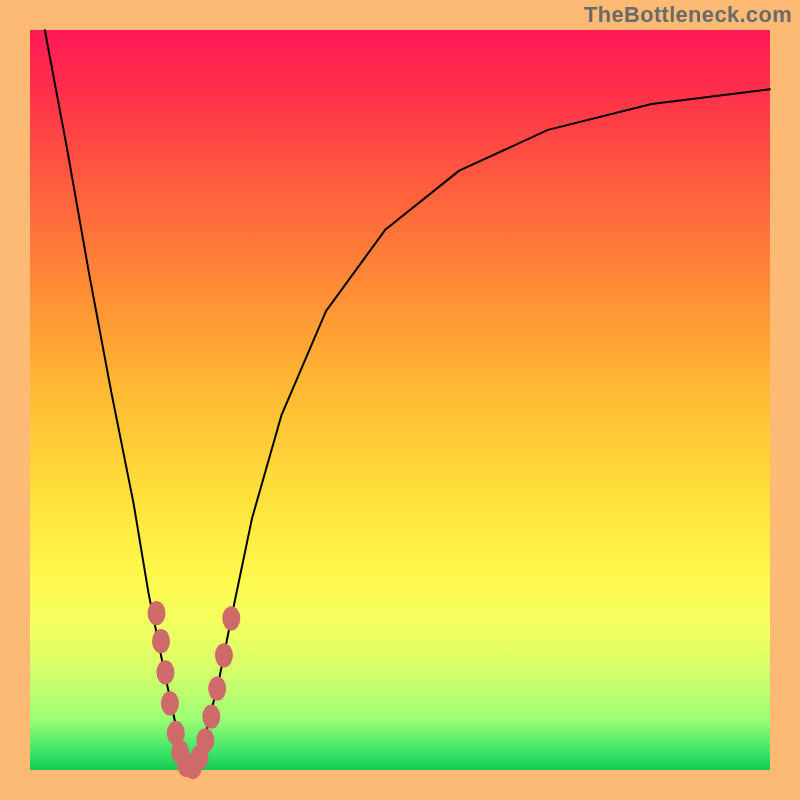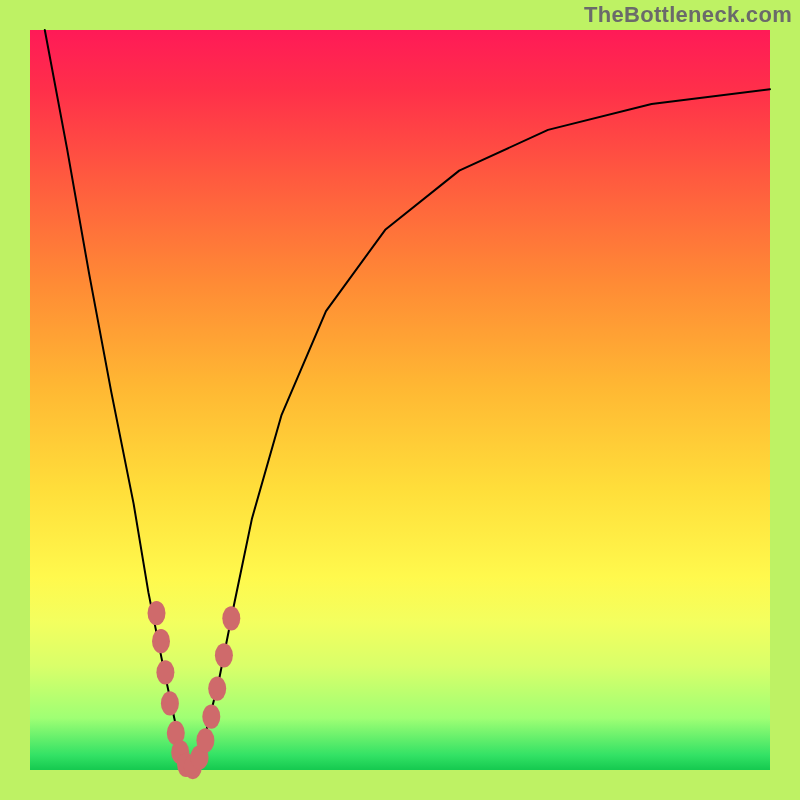--- a/index.html
+++ b/index.html
@@ -9,21 +9,21 @@
     height: 800px;
     overflow: hidden;
     background: #000;
     font-family: Arial, Helvetica, sans-serif;
   }
   .frame {
     position: absolute;
     top: 0; left: 0;
     width: 800px;
     height: 800px;
-    background: #bef264;
+    background: #fdba74;
   }
   .plot-area {
     position: absolute;
     background: linear-gradient(
       to bottom,
       #ff1a57 0%,
       #ff2f4a 8%,
       #ff5a3f 20%,
       #ff8a35 34%,
       #ffb733 48%,

